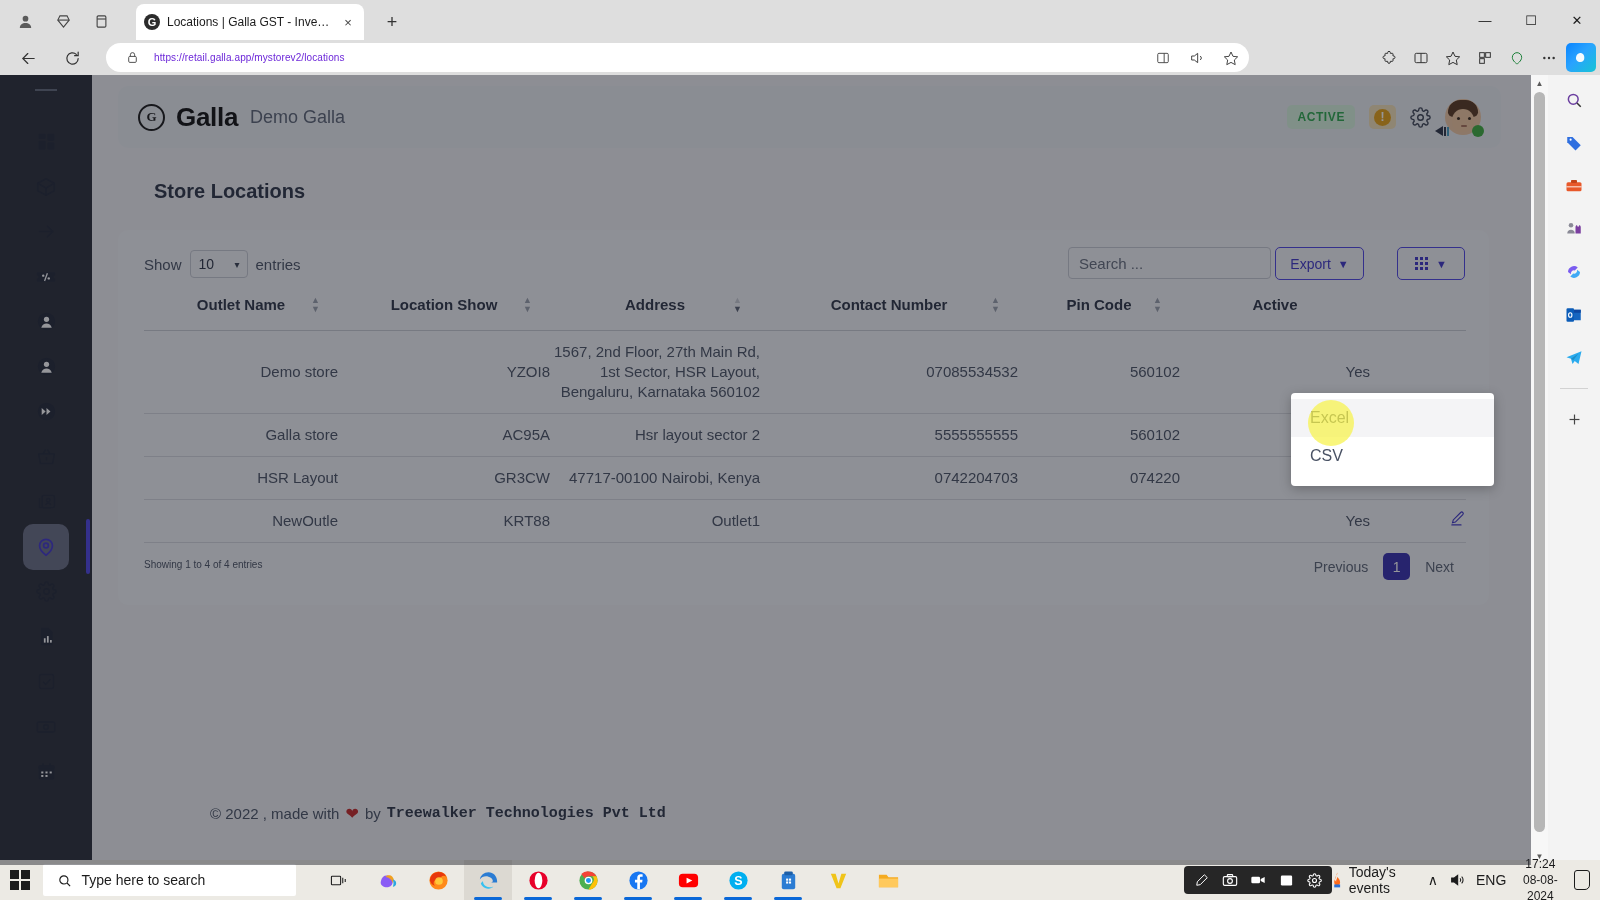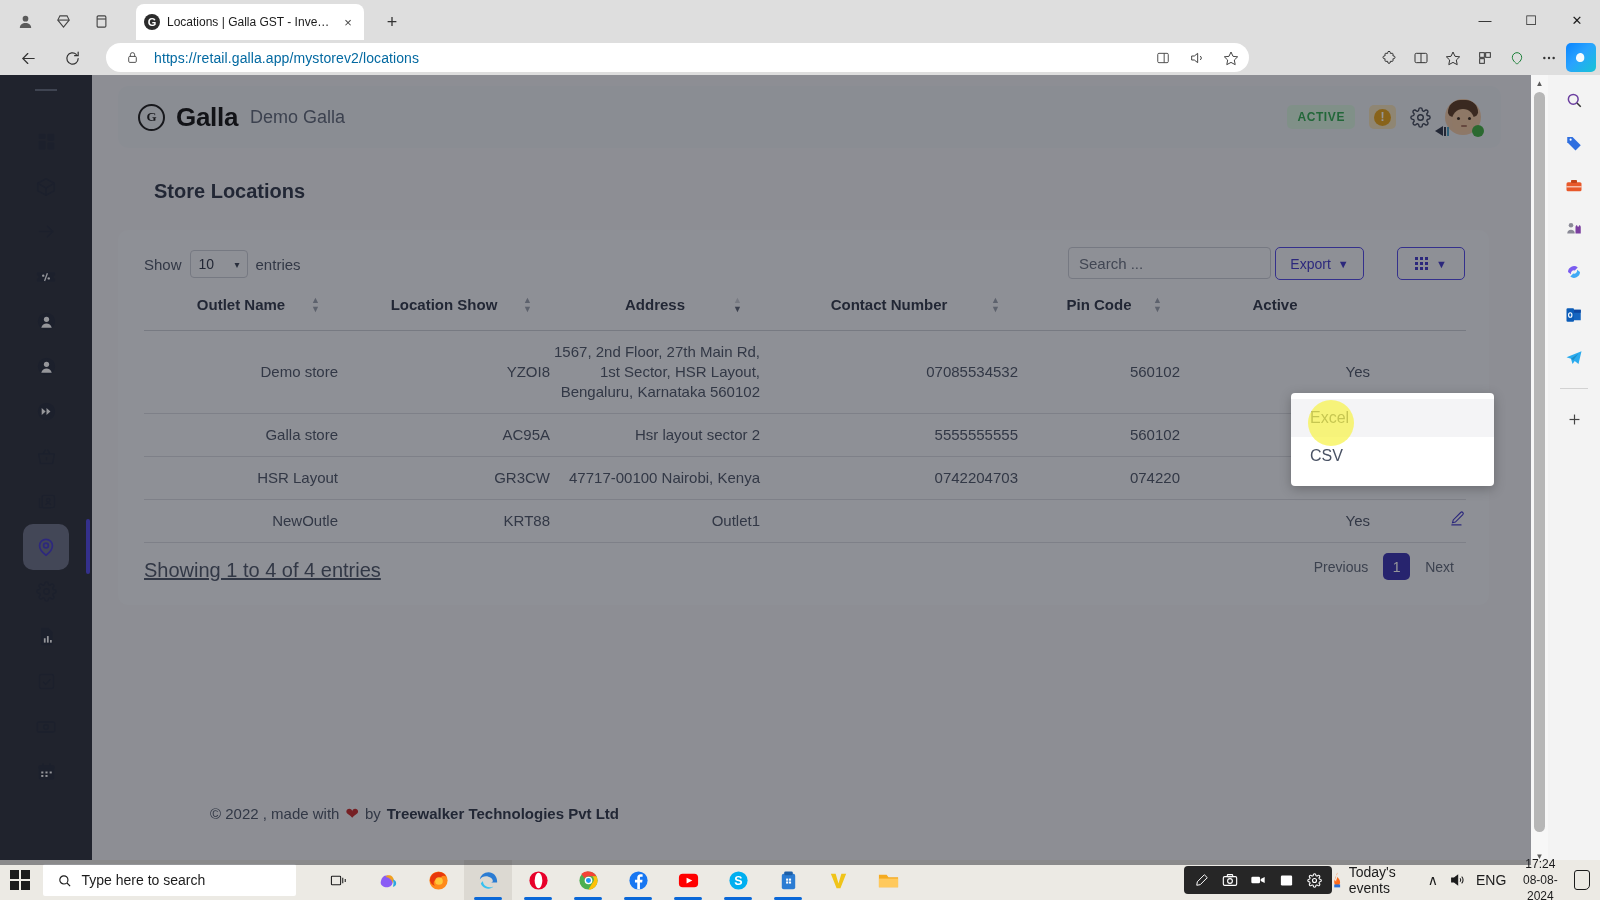--- a/index.html
+++ b/index.html
@@ -54,21 +54,21 @@
   .tb-btn {
     position: absolute; top: 4px; width: 28px; height: 28px;
     display:flex; align-items:center; justify-content:center; color:#333; font-size: 15px;
     border-radius: 4px;
   }
   .omnibox {
     position: absolute; left: 106px; top: 3px; width: 1143px; height: 29px;
     background: #fff; border-radius: 15px; display: flex; align-items: center;
     padding: 0 6px 0 14px; gap: 10px;
   }
-  .omnibox .url { font-size: 14px; color: #0369a1; flex: 1 1 auto; white-space: nowrap;
+  .omnibox .url { font-size: 10px; color: #6d28d9; flex: 1 1 auto; white-space: nowrap;
                   overflow: hidden; letter-spacing: .1px;}
   .ob-icon { width: 24px; height: 24px; display:flex; align-items:center; justify-content:center;
              color:#444; font-size: 13px; flex: 0 0 auto;}
   .tb-right { position: absolute; right: 4px; top: 3px; display: flex; gap: 2px; }
   .tb-right .tb-i {
     width: 30px; height: 29px; display:flex; align-items:center; justify-content:center;
     color:#333; font-size: 14px; border-radius: 4px;
   }
   .copilot-btn {
     width: 30px; height: 29px; border-radius: 5px;
@@ -231,34 +231,34 @@
   table.loc td {
     font-size: 15px; color: #4b5466; padding: 10px 0; vertical-align: middle;
     border-bottom: 1px solid #d5d8df; line-height: 20px; text-align: right;
   }
   table.loc tbody tr:first-child td { padding: 11px 0; }
   .edit-ic { color: #4038c9; font-size: 16px; }
   .col-outlet { width: 194px; } .col-loc { width: 212px; } .col-addr { width: 210px; }
   .col-contact { width: 258px; } .col-pin { width: 162px; } .col-active { width: 190px; }
 
   .card-foot { position: absolute; left: 26px; right: 24px; bottom: 18px; height: 34px; }
-  .showing-txt { position: absolute; left: 0; top: 6px; font-size: 20px; color: #4b5466; text-decoration: underline; }
+  .showing-txt { position: absolute; left: 0; top: 6px; font-size: 10px; color: #4b5466; }
   .pager { position: absolute; right: 0; top: 0; display: flex; align-items: flex-start; gap: 4px; }
   .pg-btn {
     height: 27px; padding: 0 11px; border-radius: 5px; font-size: 14px;
     color: #5d6677; display: flex; align-items: center; justify-content: center;
     background: transparent;
   }
   .pg-btn.num { background: #3730b0; color: #fff; min-width: 27px; padding: 0 9px; }
 
   .site-footer {
     position: absolute; left: 118px; bottom: 42px; font-size: 15px; color: #4b5466;
     display: flex; align-items: center; gap: 6px;
   }
-  .site-footer b { color: #2e3648; }
+  .site-footer b { color: #2e3648; font-family: Liberation Mono, monospace; }
   .heart { color: #c62828; font-size: 16px; }
 
   
   .export-menu {
     position: absolute; left: 1291px; top: 318px; width: 203px; height: 93px;
     background: #ffffff; border-radius: 4px; z-index: 60;
     box-shadow: 0 3px 12px rgba(0,0,0,.25);
     padding: 6px 0;
   }
   .export-item {

